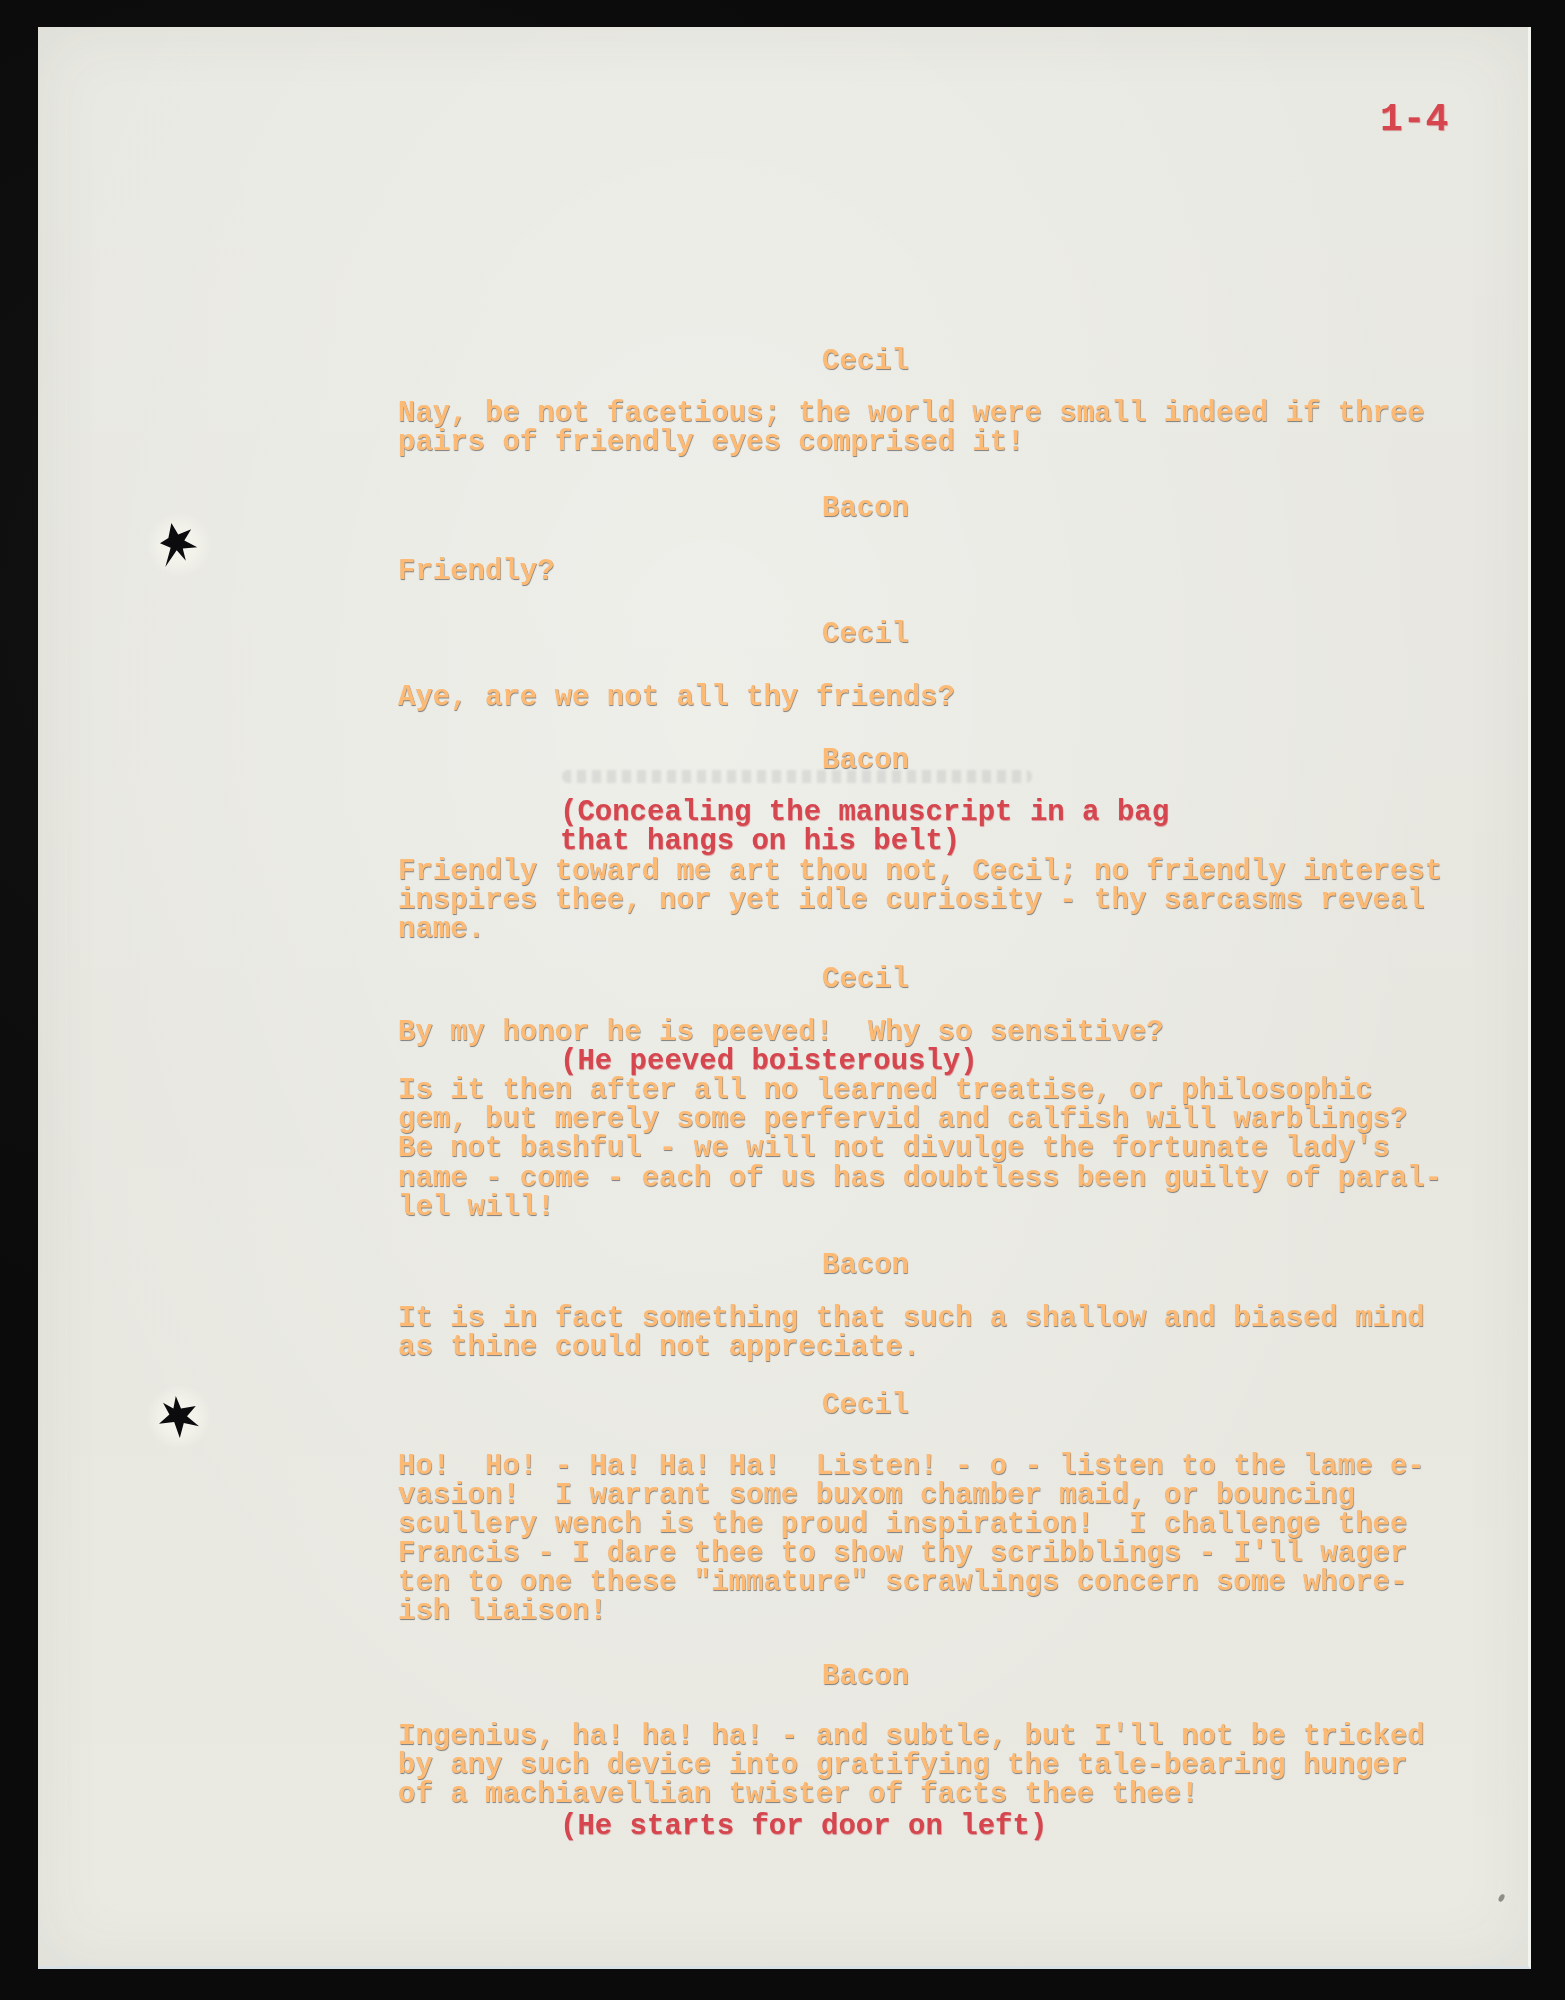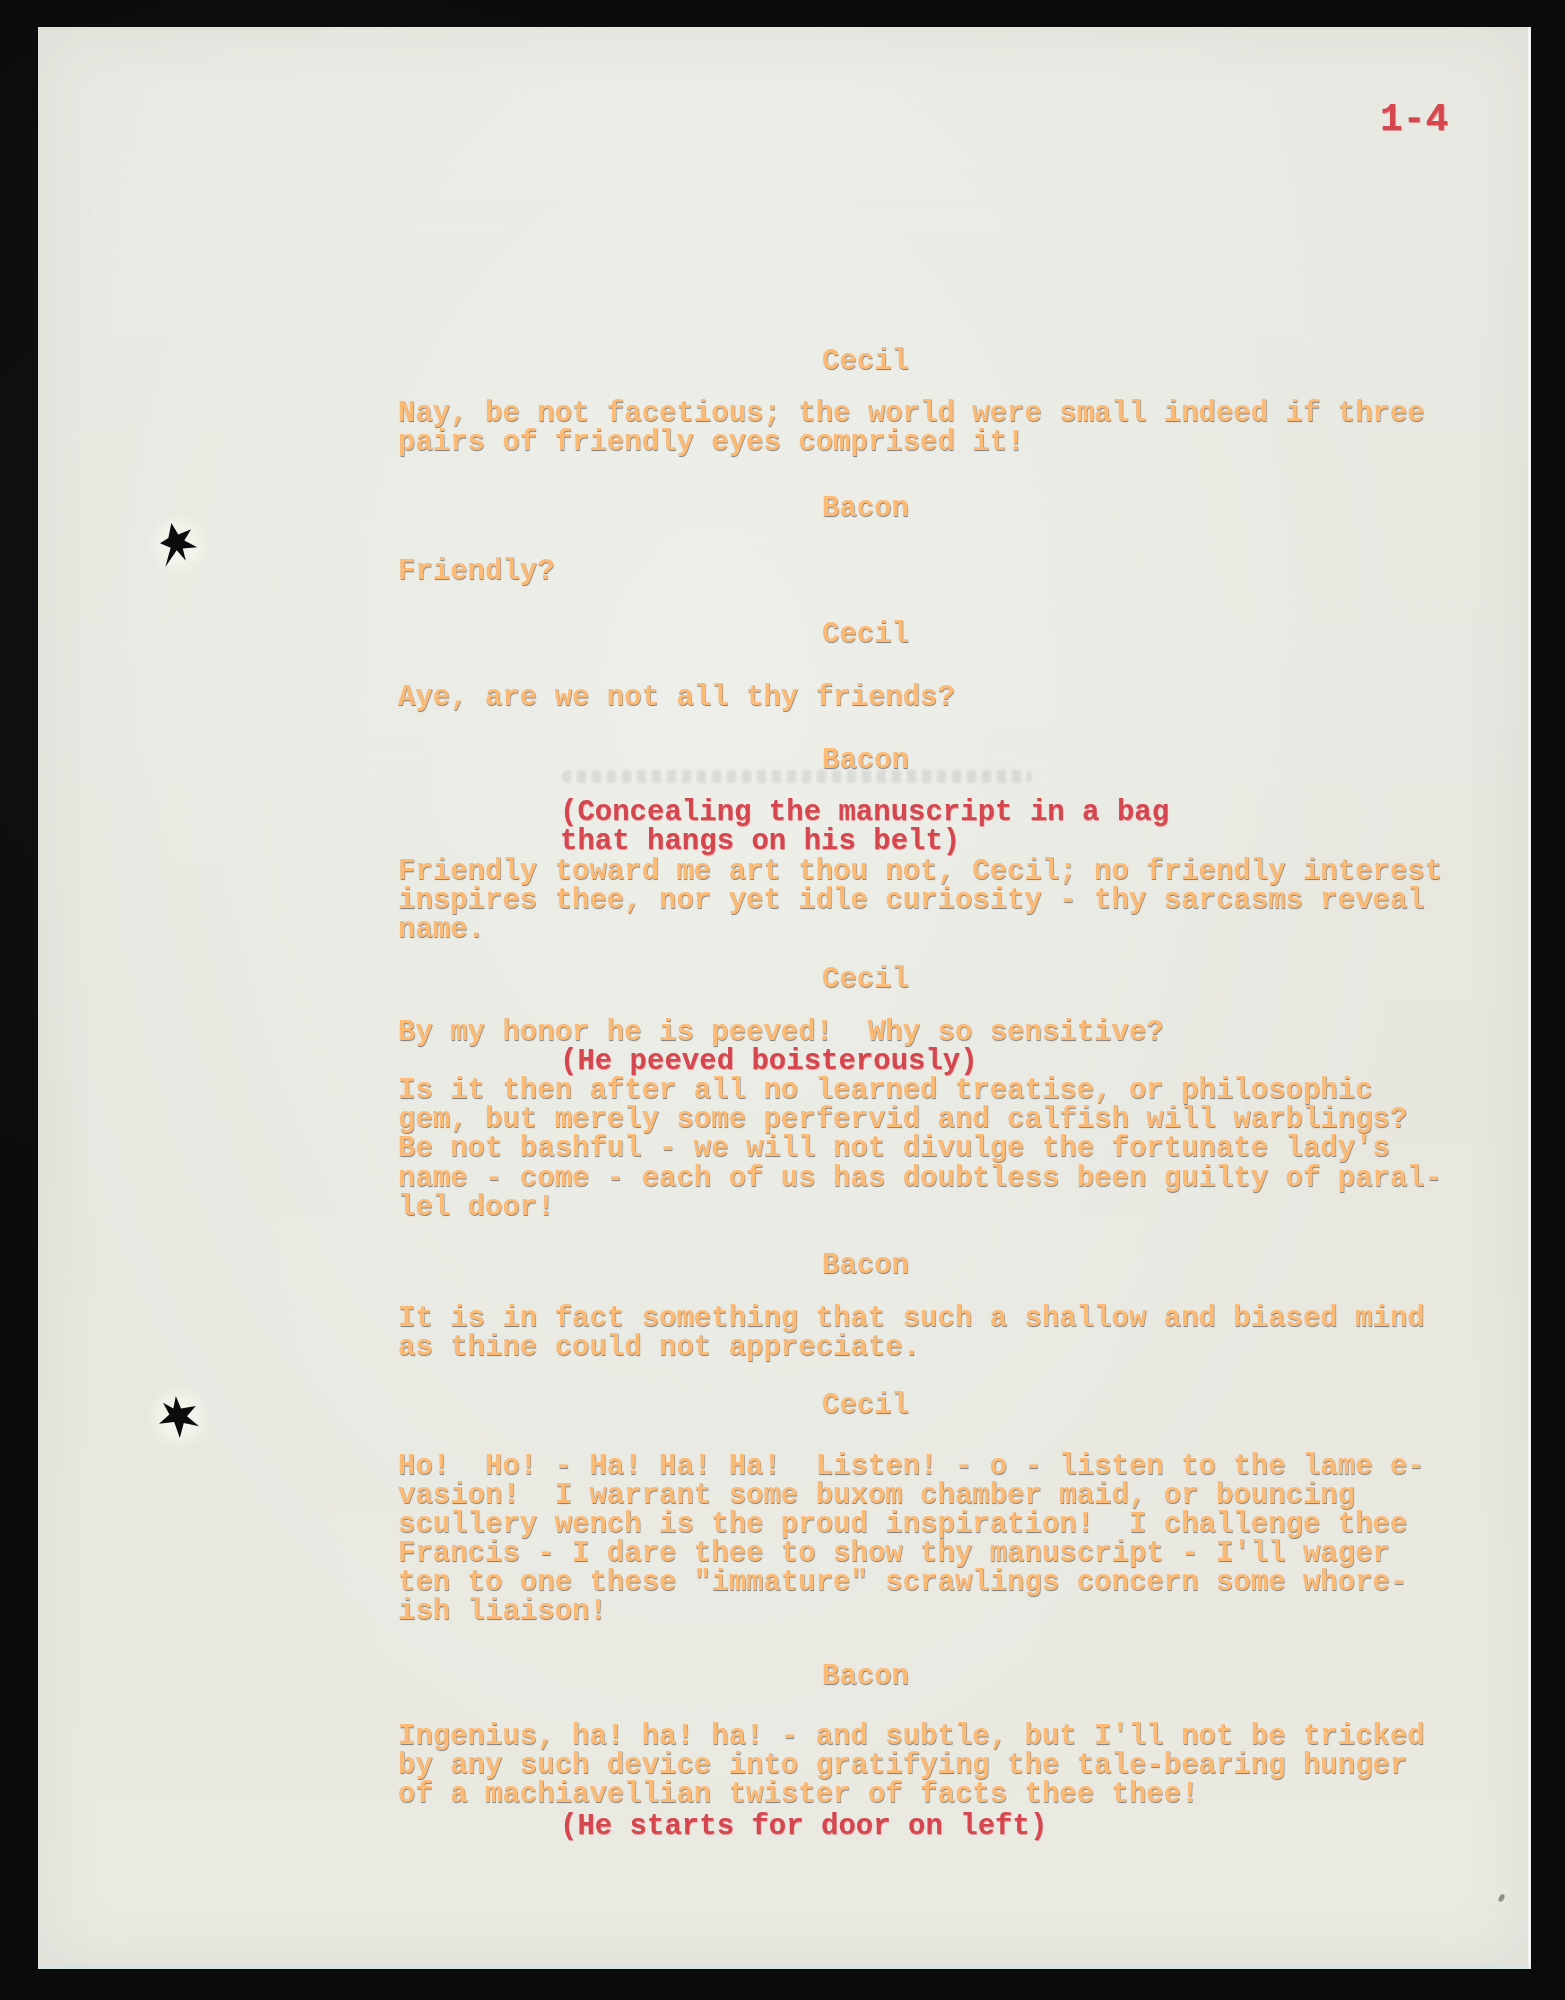--- a/index.html
+++ b/index.html
@@ -132,28 +132,28 @@
 <div class="ln dialogue" style="left:398px;top:857px">Friendly toward me art thou not, Cecil; no friendly interest</div>
 <div class="ln dialogue" style="left:398px;top:886px">inspires thee, nor yet idle curiosity - thy sarcasms reveal</div>
 <div class="ln dialogue" style="left:398px;top:915px">name.</div>
 <div class="ln character" style="left:822px;top:965px">Cecil</div>
 <div class="ln dialogue" style="left:398px;top:1018px">By my honor he is peeved!  Why so sensitive?</div>
 <div class="ln direction" style="left:560px;top:1047px">(He peeved boisterously)</div>
 <div class="ln dialogue" style="left:398px;top:1076px">Is it then after all no learned treatise, or philosophic</div>
 <div class="ln dialogue" style="left:398px;top:1105px">gem, but merely some perfervid and calfish will warblings?</div>
 <div class="ln dialogue" style="left:398px;top:1134px">Be not bashful - we will not divulge the fortunate lady's</div>
 <div class="ln dialogue" style="left:398px;top:1164px">name - come - each of us has doubtless been guilty of paral-</div>
-<div class="ln dialogue" style="left:398px;top:1193px">lel door!</div>
+<div class="ln dialogue" style="left:398px;top:1193px">lel will!</div>
 <div class="ln character" style="left:822px;top:1251px">Bacon</div>
 <div class="ln dialogue" style="left:398px;top:1304px">It is in fact something that such a shallow and biased mind</div>
 <div class="ln dialogue" style="left:398px;top:1333px">as thine could not appreciate.</div>
 <div class="ln character" style="left:822px;top:1391px">Cecil</div>
 <div class="ln dialogue" style="left:398px;top:1452px">Ho!  Ho! - Ha! Ha! Ha!  Listen! - o - listen to the lame e-</div>
 <div class="ln dialogue" style="left:398px;top:1481px">vasion!  I warrant some buxom chamber maid, or bouncing</div>
 <div class="ln dialogue" style="left:398px;top:1510px">scullery wench is the proud inspiration!  I challenge thee</div>
-<div class="ln dialogue" style="left:398px;top:1539px">Francis - I dare thee to show thy manuscript - I'll wager</div>
+<div class="ln dialogue" style="left:398px;top:1539px">Francis - I dare thee to show thy scribblings - I'll wager</div>
 <div class="ln dialogue" style="left:398px;top:1568px">ten to one these "immature" scrawlings concern some whore-</div>
 <div class="ln dialogue" style="left:398px;top:1597px">ish liaison!</div>
 <div class="ln character" style="left:822px;top:1662px">Bacon</div>
 <div class="ln dialogue" style="left:398px;top:1722px">Ingenius, ha! ha! ha! - and subtle, but I'll not be tricked</div>
 <div class="ln dialogue" style="left:398px;top:1751px">by any such device into gratifying the tale-bearing hunger</div>
 <div class="ln dialogue" style="left:398px;top:1780px">of a machiavellian twister of facts thee thee!</div>
 <div class="ln direction" style="left:560px;top:1812px">(He starts for door on left)</div>
 
 </body></html>

